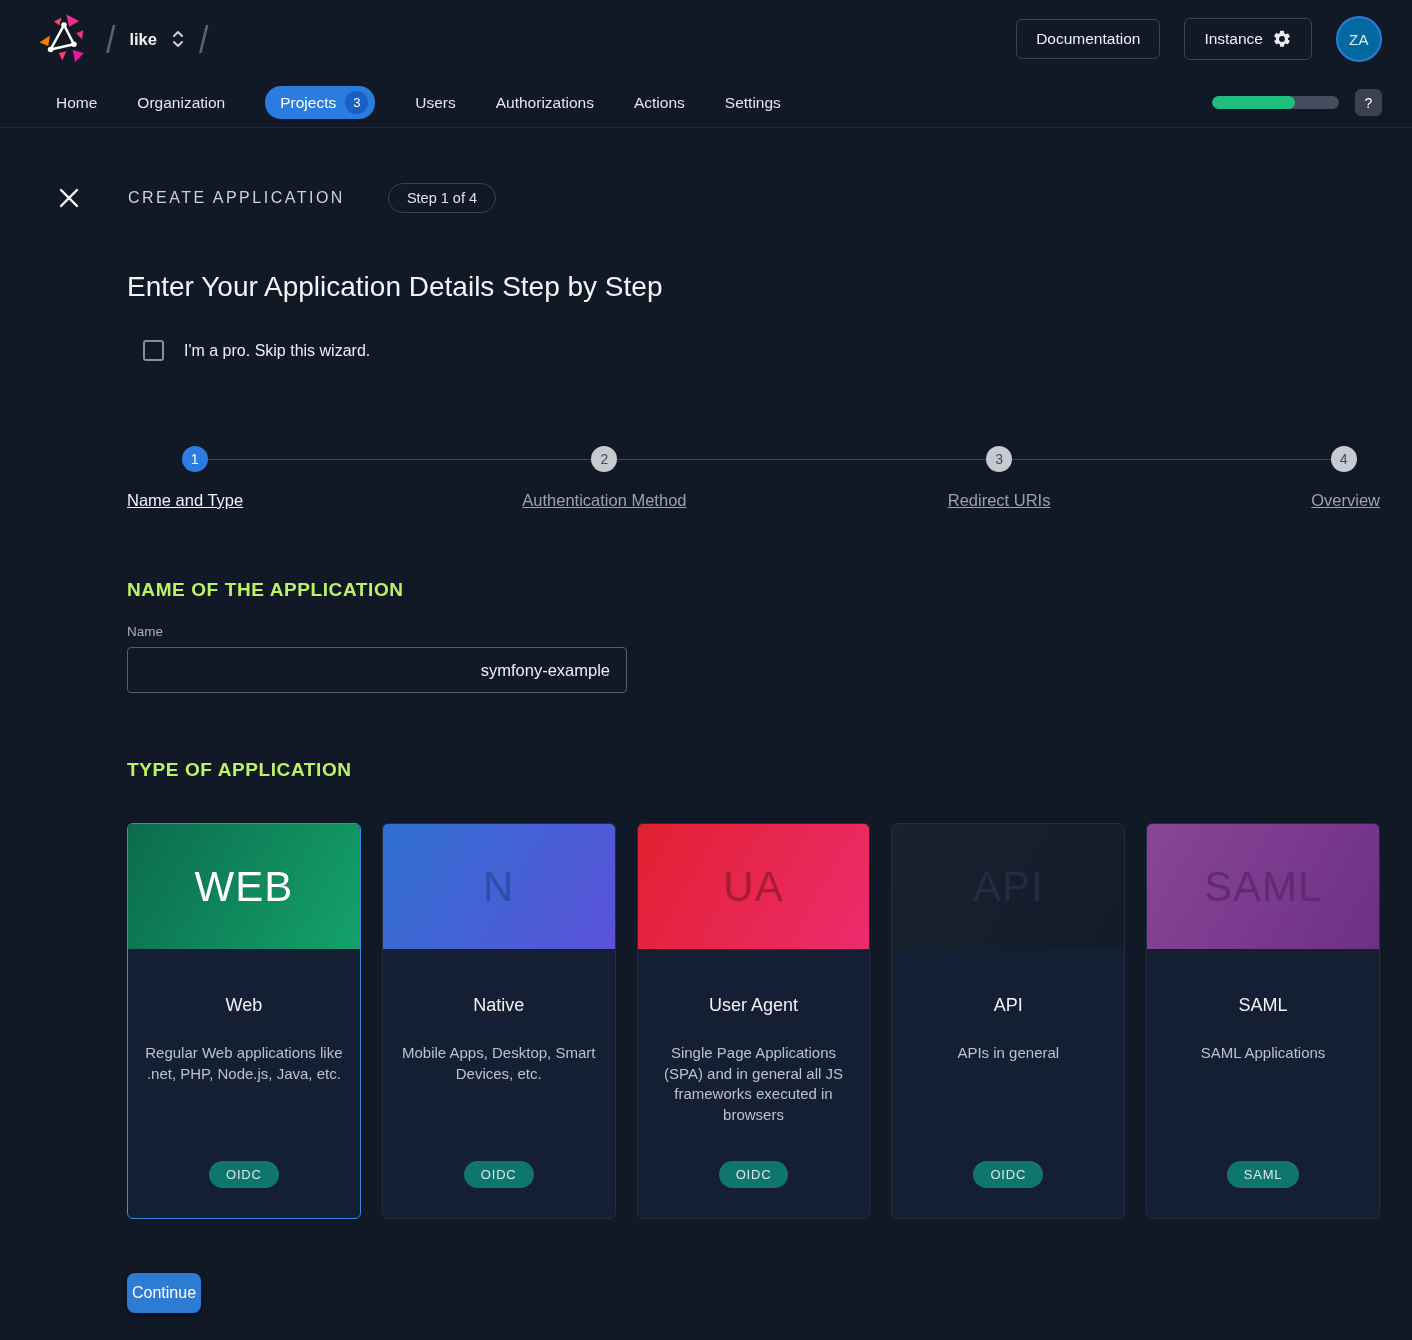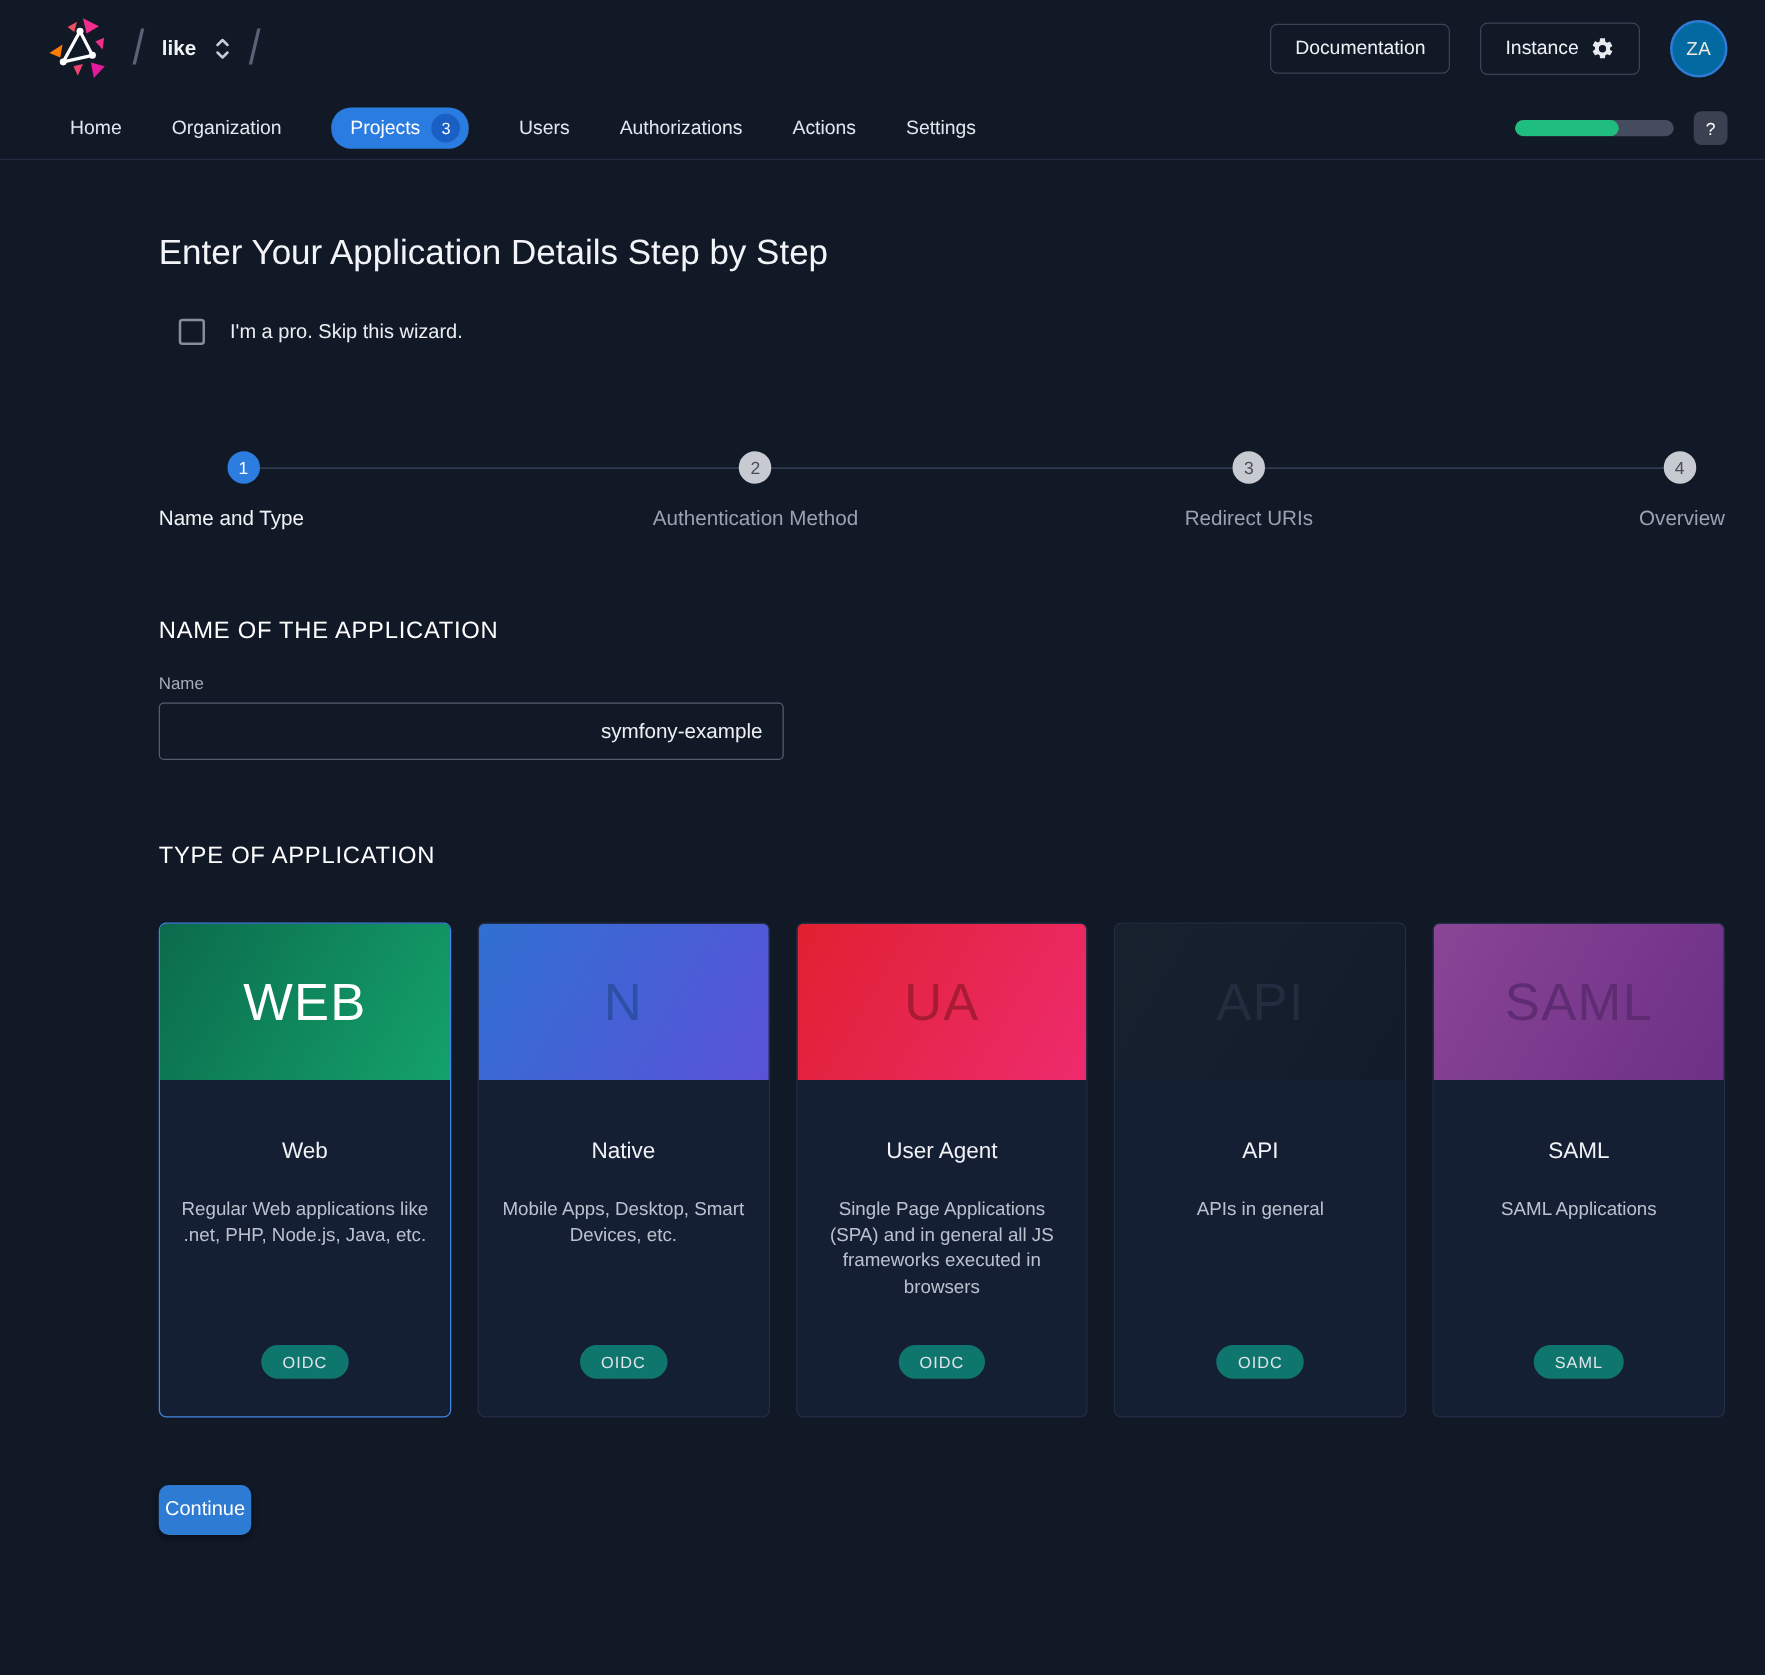--- a/index.html
+++ b/index.html
@@ -68,25 +68,25 @@
   .stepper { position:relative; margin-top:85px; height:26px; }
   .step-line { position:absolute; top:13px; left:5.4%; right:2.9%; height:1px; background:#3c455c; }
   .step-circle {
     position:absolute; top:0; transform:translateX(-50%);
     width:26px; height:26px; border-radius:50%; background:#c7cad1;
     display:flex; align-items:center; justify-content:center;
     font-size:14px; color:#454b57;
   }
   .step-circle.active { background:#2d7ce0; color:#fff; }
   .step-labels { position:relative; height:22px; margin-top:19px; }
-  .step-label { position:absolute; top:0; font-size:16.5px; color:#9aa2b1; white-space:nowrap; }
+  .step-label { position:absolute; top:0; font-size:16.5px; color:#9aa2b1; white-space:nowrap;text-decoration:underline; }
   .step-label.active { color:#f0f2f5; }
 
   
-  .section-title { margin-top:66px; font-size:19px; font-weight:400; letter-spacing:.6px; color:#ffffff; }
+  .section-title { margin-top:66px; font-size:19px; font-weight:700; letter-spacing:.6px; color:#bef264; }
   .field-label { margin-top:23px; font-size:13.5px; color:#a7aeba; }
   .name-input {
     display:block; margin-top:8px; width:500px; height:46px;
     background:transparent; border:1px solid #565d6f; border-radius:4px;
     color:#eef0f4; font-family:inherit; font-size:16.5px; padding:0 16px;text-align:right;
   }
 
   
   .cards { display:flex; gap:21px; margin-top:42px; }
   .card {
@@ -169,20 +169,30 @@
   <div class="nav-right">
     <div class="usage-track">
       <div class="usage-fill" style="width: 65%;"></div>
     </div>
     <button class="help-btn">?</button>
   </div>
 </nav>
 
 <main class="main">
 
+  <div class="close-row">
+    <button class="close-btn">
+      <svg width="24" height="24" viewBox="0 0 24 24">
+        <line x1="4" y1="4" x2="20" y2="20" stroke="#ffffff" stroke-width="2.4" stroke-linecap="round"></line>
+        <line x1="20" y1="4" x2="4" y2="20" stroke="#ffffff" stroke-width="2.4" stroke-linecap="round"></line>
+      </svg>
+    </button>
+    <span class="wizard-kicker">CREATE APPLICATION</span>
+    <span class="step-pill">Step 1 of 4</span>
+  </div>
 
   <div class="content">
     <h1 class="heading">Enter Your Application Details Step by Step</h1>
 
     <div class="skip-row">
       <span class="checkbox"></span>
       <span class="skip-label">I'm a pro. Skip this wizard.</span>
     </div>
 
     

